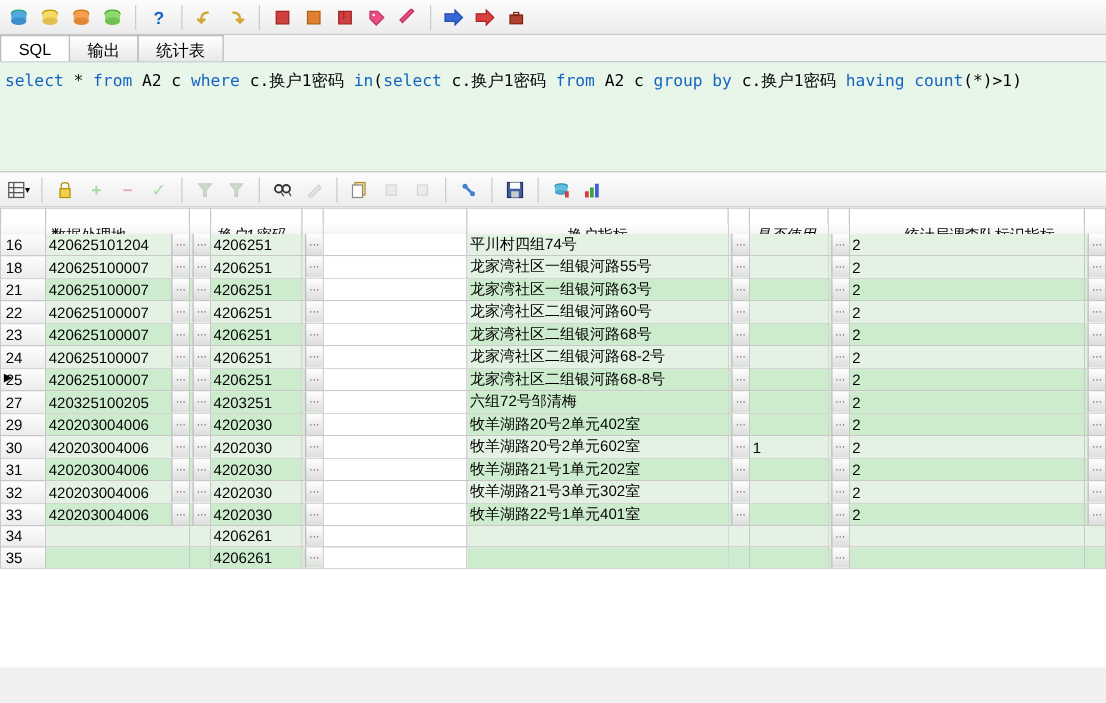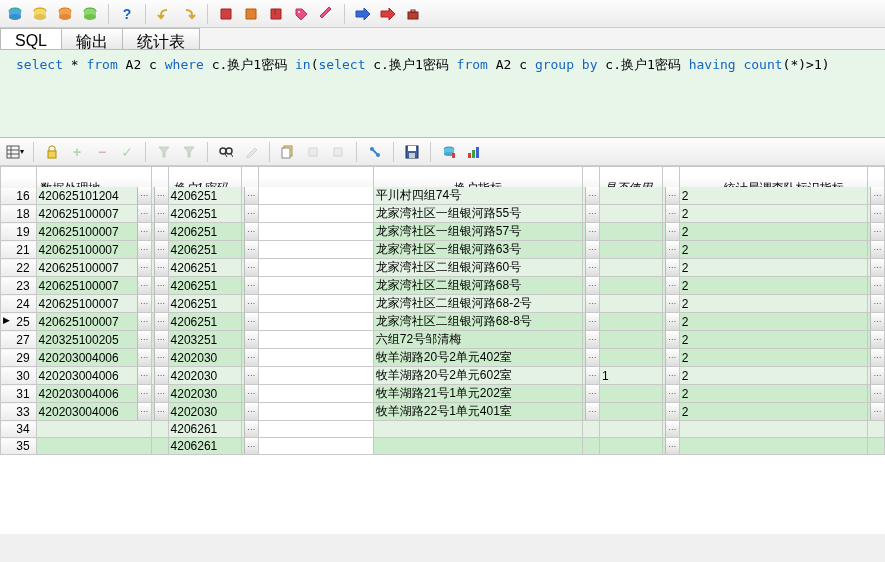--- a/index.html
+++ b/index.html
@@ -1,30 +1,30 @@
 <!DOCTYPE html>
 <html><head>
 <meta charset="utf-8">
 <style>
 * { margin:0; padding:0; box-sizing:border-box; }
 body { font-family:"Microsoft YaHei",Tahoma,sans-serif; font-size:12px; background:#f0f0f0; color:#000; width:885px; height:562px; overflow:hidden; }
 .toolbar { background:linear-gradient(#fdfdfd,#ececec); border-bottom:1px solid #ccc; height:28px; display:flex; align-items:center; padding:0 4px; gap:3px; }
 .tb-btn { width:22px; height:22px; display:flex; align-items:center; justify-content:center; cursor:pointer; border:1px solid transparent; border-radius:2px; }
 .sep { width:1px; height:20px; background:#ccc; margin:0 4px; }
 .tabs { display:flex; background:#f4f4f4; border-bottom:1px solid #bbb; height:22px; }
-.tab { padding:3px 14px; border:1px solid #bbb; border-bottom:none; background:linear-gradient(#fff,#e8e8e8); margin-right:-1px; cursor:pointer; font-size:16px; }
+.tab { padding:3px 14px; border:1px solid #bbb; border-bottom:none; background:linear-gradient(#fff,#e8e8e8); margin-right:-1px; cursor:pointer; font-size:13px; }
 .tab.active { background:#fff; position:relative; z-index:2; }
-.sql-area { background:#e8f5e9; padding:6px 16px; font-family:Consolas,monospace; font-size:13px; height:88px; border-bottom:1px solid #bbb; white-space:pre; }
+.sql-area { background:#e8f5e9; padding:6px 4px; font-family:Consolas,monospace; font-size:13px; height:88px; border-bottom:1px solid #bbb; white-space:pre; }
 .kw { color:#1565c0; }
 .sym { color:#000; }
 .grid { overflow:auto; height:calc(562px - 28px - 28px - 22px - 88px - 28px); background:#fff; }
 .grid table { border-collapse:collapse; width:100%; }
 .grid th { background:linear-gradient(#fdfdfd,#ececec); border:1px solid #c8c8c8; font-weight:normal; padding:1px 4px; text-align:left; height:18px; position:sticky; top:12px; }
 .grid td { border:1px solid #c8c8c8; padding:0 2px; height:17px; background:#e3f2e3; font-size:12px; white-space:nowrap; position:relative; }
-.grid td.rownum { background:linear-gradient(#fdfdfd,#ececec); text-align:right; padding-right:6px; width:34px; }
+.grid td.rownum { background:linear-gradient(#fdfdfd,#ececec); text-align:right; padding-right:18px; width:34px; }
 .grid td.rownum.cur::before { content:"▶"; position:absolute; left:2px; font-size:9px; color:#000; }
 .grid td.alt { background:#cdeccd; }
 .grid td.blank { background:#fff; }
 .cell-btn { position:absolute; right:0; top:0; bottom:0; width:14px; background:linear-gradient(#fff,#ddd); border-left:1px solid #bbb; font-size:8px; display:flex; align-items:center; justify-content:center; color:#555; }
 svg { display:block; }
 .tb2 .tb-btn.dis { opacity:.35; cursor:default; }
 </style>
 </head>
 <body>
 
@@ -289,44 +289,20 @@
           <td class=""></td>
           <td class="">
             <span class="cell-btn">⋯</span>
           </td>
           <td class="">2</td>
           <td class="">
             <span class="cell-btn">⋯</span>
           </td>
         </tr>
         <tr>
-          <td class="rownum ">19</td>
-          <td class="alt">420625100007<span class="cell-btn">⋯</span></td>
-          <td class="alt">
-            <span class="cell-btn">⋯</span>
-          </td>
-          <td class="alt">4206251</td>
-          <td class="alt">
-            <span class="cell-btn">⋯</span>
-          </td>
-          <td class="blank"></td>
-          <td class="alt">龙家湾社区一组银河路57号</td>
-          <td class="alt">
-            <span class="cell-btn">⋯</span>
-          </td>
-          <td class="alt"></td>
-          <td class="alt">
-            <span class="cell-btn">⋯</span>
-          </td>
-          <td class="alt">2</td>
-          <td class="alt">
-            <span class="cell-btn">⋯</span>
-          </td>
-        </tr>
-        <tr>
           <td class="rownum ">21</td>
           <td class="alt">420625100007<span class="cell-btn">⋯</span></td>
           <td class="alt">
             <span class="cell-btn">⋯</span>
           </td>
           <td class="alt">4206251</td>
           <td class="alt">
             <span class="cell-btn">⋯</span>
           </td>
           <td class="blank"></td>
@@ -525,20 +501,44 @@
           <td class="alt">牧羊湖路21号1单元202室</td>
           <td class="alt">
             <span class="cell-btn">⋯</span>
           </td>
           <td class="alt"></td>
           <td class="alt">
             <span class="cell-btn">⋯</span>
           </td>
           <td class="alt">2</td>
           <td class="alt">
+            <span class="cell-btn">⋯</span>
+          </td>
+        </tr>
+        <tr>
+          <td class="rownum ">32</td>
+          <td class="">420203004006<span class="cell-btn">⋯</span></td>
+          <td class="">
+            <span class="cell-btn">⋯</span>
+          </td>
+          <td class="">4202030</td>
+          <td class="">
+            <span class="cell-btn">⋯</span>
+          </td>
+          <td class="blank"></td>
+          <td class="">牧羊湖路21号3单元302室</td>
+          <td class="">
+            <span class="cell-btn">⋯</span>
+          </td>
+          <td class=""></td>
+          <td class="">
+            <span class="cell-btn">⋯</span>
+          </td>
+          <td class="">2</td>
+          <td class="">
             <span class="cell-btn">⋯</span>
           </td>
         </tr>
         <tr>
           <td class="rownum ">33</td>
           <td class="alt">420203004006<span class="cell-btn">⋯</span></td>
           <td class="alt">
             <span class="cell-btn">⋯</span>
           </td>
           <td class="alt">4202030</td>

